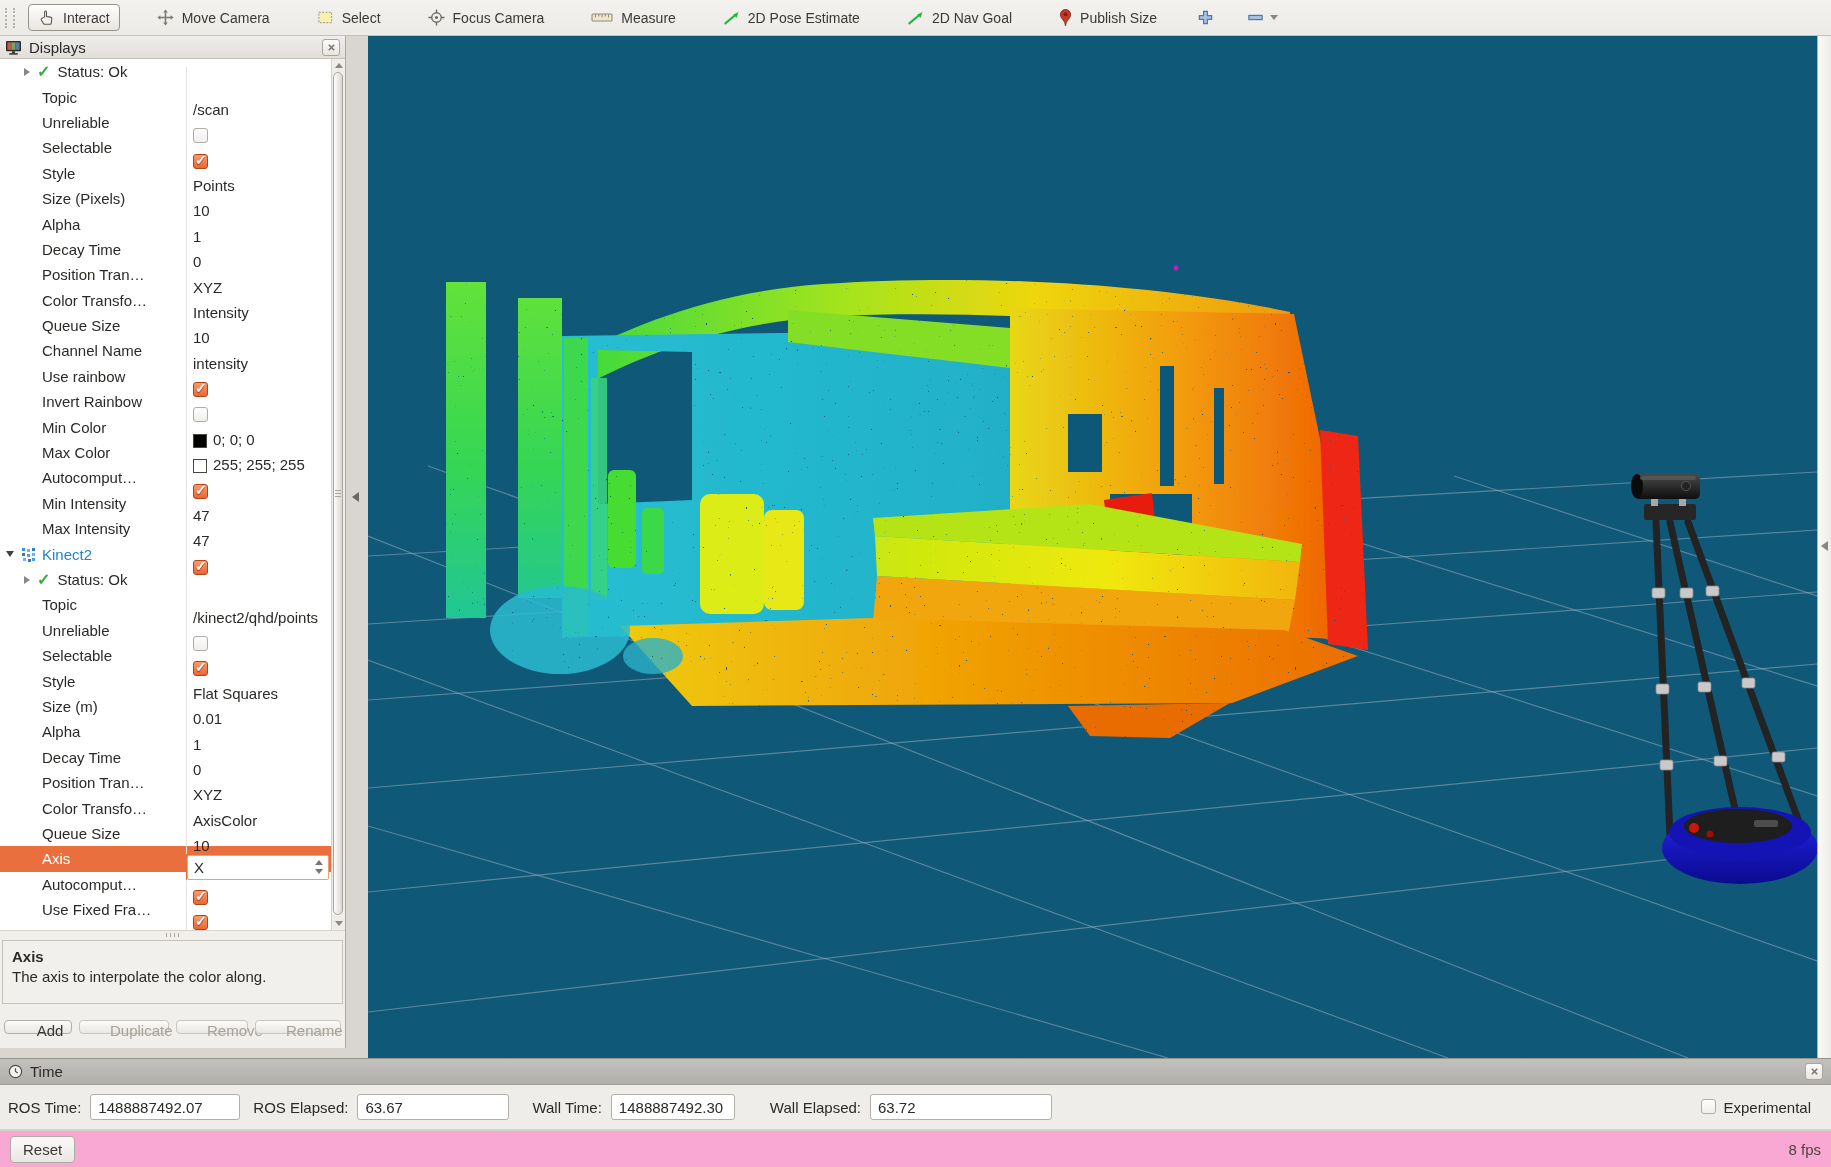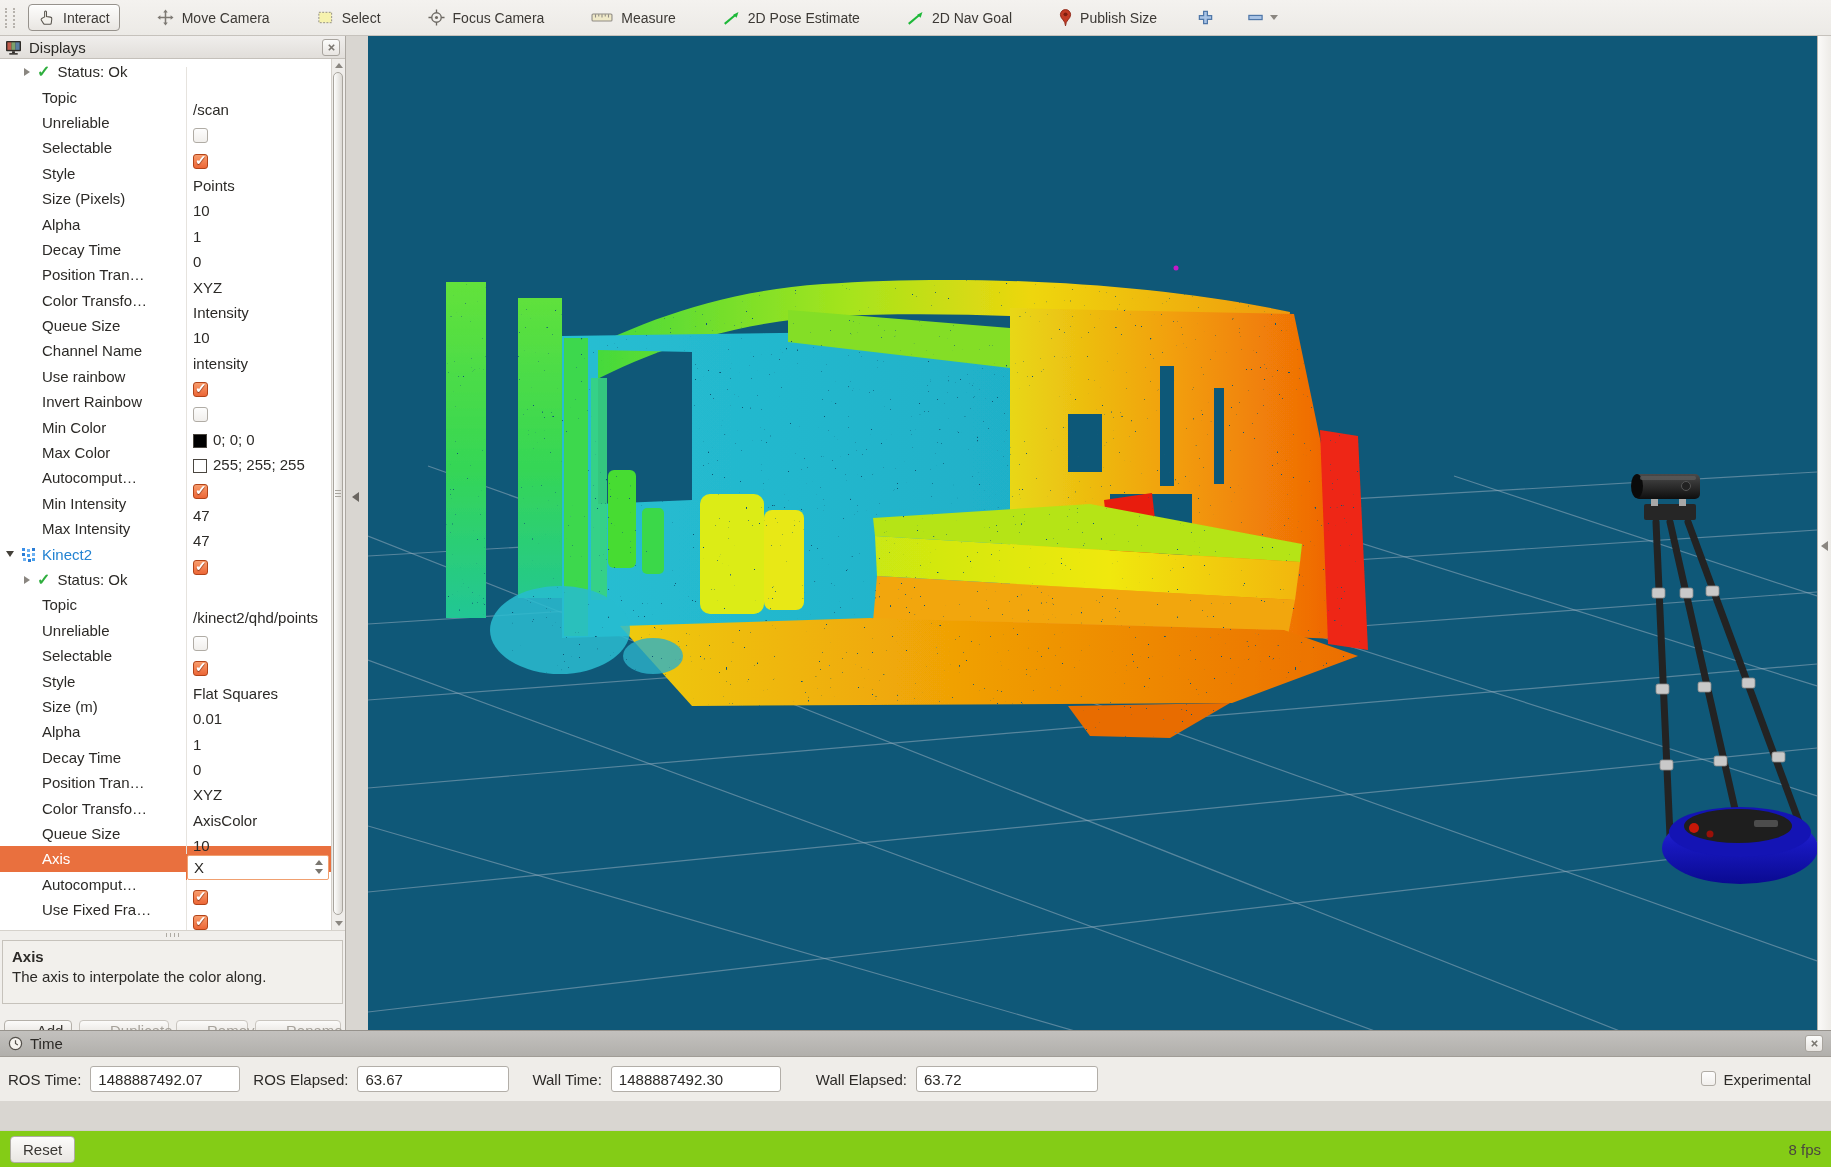--- a/index.html
+++ b/index.html
@@ -88,34 +88,34 @@
   #viewport{position:absolute;left:368px;top:36px;width:1449px;height:1022px;background:#0f5878;overflow:hidden;}
   #viewport svg{position:absolute;left:0;top:0;}
   .collapse-arrow{position:absolute;width:0;height:0;border-top:5px solid transparent;border-bottom:5px solid transparent;
     border-right:7px solid #6a6660;}
   #left-arrow{left:352px;top:492px;}
   #right-strip{position:absolute;left:1817px;top:36px;width:14px;height:1022px;box-sizing:border-box;
     background:linear-gradient(90deg,#fbfaf8,#edebe7);border-left:1px solid #b6b2ac;}
   #right-strip .collapse-arrow{left:3px;top:505px;border-right-color:#8a8680;}
 
   
-  #time-panel{position:absolute;left:0;top:1030px;width:100%;}
+  #time-panel{position:absolute;left:0;top:1058px;width:100%;}
   .time-header{height:27px;display:flex;align-items:center;padding:0 8px;box-sizing:border-box;
     background:linear-gradient(#c3c1be,#b1afab);border-top:1px solid #96928c;border-bottom:1px solid #a09c96;font-size:15px;}
   .time-header .th-icon{width:15px;height:15px;display:inline-flex;margin-right:7px;}
   .time-header .th-icon svg{width:100%;height:100%;}
   .time-header .title{flex:1;}
   .time-fields{height:44px;background:#efede9;display:flex;align-items:center;padding:0 8px;gap:9px;font-size:15px;}
   .tinput{height:26px;box-sizing:border-box;border:1px solid #b2aea8;border-radius:3px;background:#fff;
     padding:0 7px;font-size:15px;font-family:"Liberation Sans",sans-serif;color:#2c2a27;}
   .exp-check{margin-left:auto;display:flex;gap:7px;padding-right:12px;}
 
   
   #status-bar{position:absolute;left:0;top:1130px;width:100%;height:37px;box-sizing:border-box;
-    background:#84cc16;border-top:1px solid #d2cec8;display:flex;align-items:center;padding:0 10px;}
+    background:#f9a8d4;border-top:1px solid #d2cec8;display:flex;align-items:center;padding:0 10px;}
   .reset{height:27px;padding:0 12px;border-radius:4px;border:1px solid #b0aca5;
     background:linear-gradient(#fcfbfa,#e9e6e2);font-size:15px;font-family:"Liberation Sans",sans-serif;color:#3a3733;}
   .fps{margin-left:auto;font-size:15px;color:#4a463f;}
 </style>
 </head>
 <body>
 
 <div id="app">
 
   <div id="toolbar">
@@ -701,21 +701,21 @@
             <path d="M2 2 L8 8 M8 2 L2 8" stroke="#7a7670" stroke-width="1.8"></path>
           </svg>
       </span>
     </div>
     <div class="time-fields" id="time-fields">
       <span>ROS Time:</span>
         <input class="tinput" value="1488887492.07" style="width: 150px;">
         <span style="margin-left: 4px;">ROS Elapsed:</span>
         <input class="tinput" value="63.67" style="width: 152px;">
         <span style="margin-left: 14px;">Wall Time:</span>
-        <input class="tinput" value="1488887492.30" style="width: 170px;">
+        <input class="tinput" value="1488887492.30" style="width: 124px;">
         <span style="margin-left: 26px;">Wall Elapsed:</span>
         <input class="tinput" value="63.72" style="width: 182px;">
         <span class="exp-check">
         <span class="cb" id="experimental-cb"></span>
         <span>Experimental</span>
       </span>
     </div>
   </div>
 
   <div id="status-bar">

